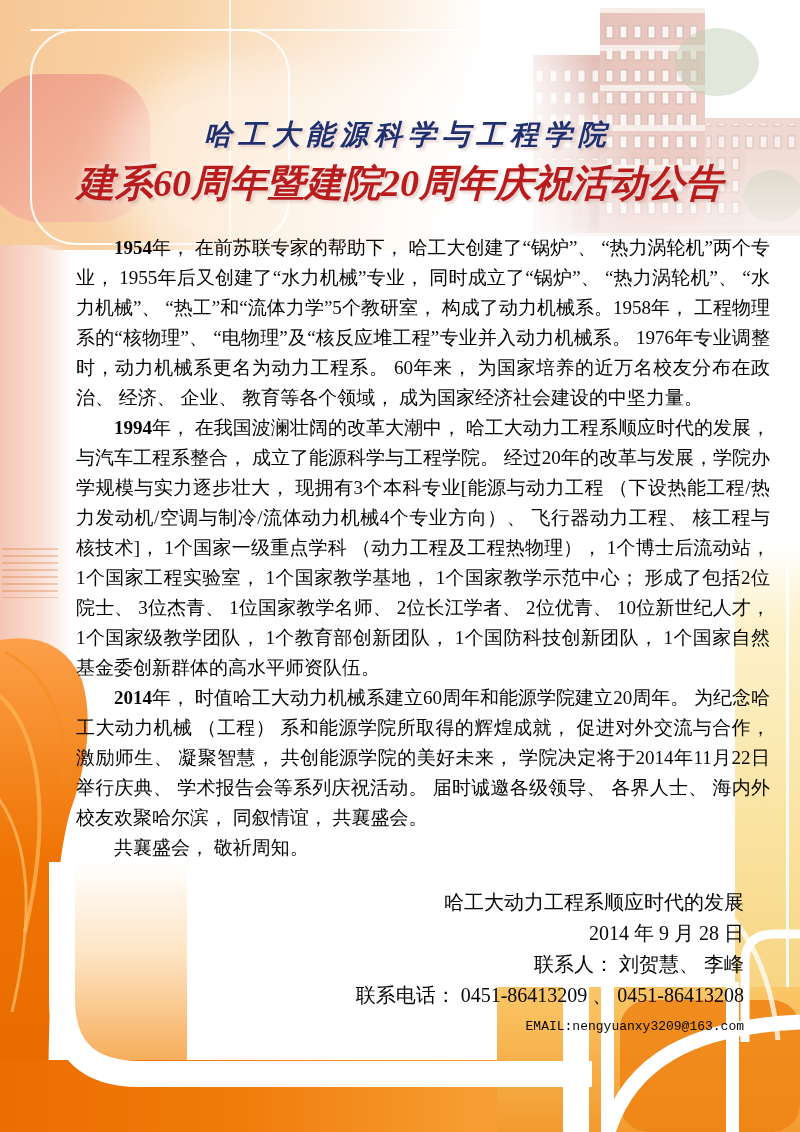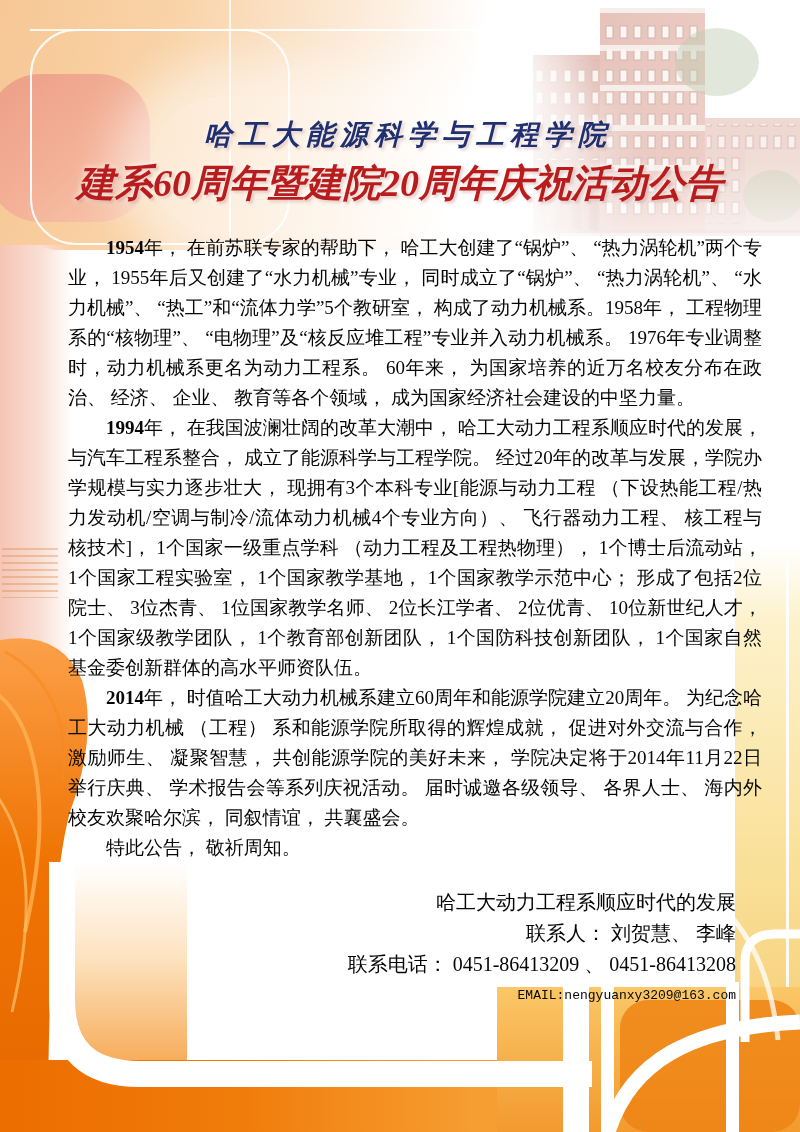--- a/index.html
+++ b/index.html
@@ -41,21 +41,21 @@
 
   
   .bottom-deco{left:0;top:632px;width:800px;height:500px;}
 
   
   .header{left:0;top:116px;width:800px;text-align:center;z-index:10;}
   .school-name{font-size:28px;font-weight:bold;font-style:italic;color:#20306f;letter-spacing:6px;
     text-shadow:0 0 5px rgba(255,255,255,.95),2px 2px 3px rgba(150,60,50,.3);margin-left:16px;}
   .announce-title{margin-top:4px;font-size:38px;font-weight:bold;font-style:italic;color:#b91c1c;
     letter-spacing:0px;text-shadow:0 0 6px rgba(255,255,255,.95),2px 2px 3px rgba(150,60,50,.35);}
-  .content{left:68px;top:233px;width:694px;z-index:10;}
+  .content{left:76px;top:233px;width:694px;z-index:10;}
   .content p{margin:0;font-size:19px;line-height:30px;text-align:justify;text-indent:2em;color:#060606;}
   .content p b{font-weight:bold;}
   .signature{margin-top:24px;text-align:right;padding-right:26px;font-size:20px;line-height:31px;color:#060606;}
   .signature .email{font-family:"Liberation Mono","DejaVu Sans Mono",monospace;font-size:13px;}
 </style>
 </head>
 <body>
 
 <div id="poster">
 
@@ -169,23 +169,24 @@
 
   <div class="abs header">
     <div class="school-name">哈工大能源科学与工程学院</div>
     <div class="announce-title">建系60周年暨建院20周年庆祝活动公告</div>
   </div>
 
   <div class="abs content">
     <p><b>1954</b><span>年， 在前苏联专家的帮助下， 哈工大创建了“锅炉”、 “热力涡轮机”两个专业， 1955年后又创建了“水力机械”专业， 同时成立了“锅炉”、 “热力涡轮机”、 “水力机械”、 “热工”和“流体力学”5个教研室， 构成了动力机械系。1958年， 工程物理系的“核物理”、 “电物理”及“核反应堆工程”专业并入动力机械系。 1976年专业调整时，动力机械系更名为动力工程系。 60年来， 为国家培养的近万名校友分布在政治、 经济、 企业、 教育等各个领域， 成为国家经济社会建设的中坚力量。</span></p>
     <p><b>1994</b><span>年， 在我国波澜壮阔的改革大潮中， 哈工大动力工程系顺应时代的发展， 与汽车工程系整合， 成立了能源科学与工程学院。 经过20年的改革与发展，学院办学规模与实力逐步壮大， 现拥有3个本科专业[能源与动力工程 （下设热能工程/热力发动机/空调与制冷/流体动力机械4个专业方向）、 飞行器动力工程、 核工程与核技术]， 1个国家一级重点学科 （动力工程及工程热物理）， 1个博士后流动站， 1个国家工程实验室， 1个国家教学基地， 1个国家教学示范中心； 形成了包括2位院士、 3位杰青、 1位国家教学名师、 2位长江学者、 2位优青、 10位新世纪人才， 1个国家级教学团队， 1个教育部创新团队， 1个国防科技创新团队， 1个国家自然基金委创新群体的高水平师资队伍。</span></p>
     <p><b>2014</b><span>年， 时值哈工大动力机械系建立60周年和能源学院建立20周年。 为纪念哈工大动力机械 （工程） 系和能源学院所取得的辉煌成就， 促进对外交流与合作， 激励师生、 凝聚智慧， 共创能源学院的美好未来， 学院决定将于2014年11月22日举行庆典、 学术报告会等系列庆祝活动。 届时诚邀各级领导、 各界人士、 海内外校友欢聚哈尔滨， 同叙情谊， 共襄盛会。</span></p>
-    <p>特此公告， 敬祈周知。</p>
+    <p>共襄盛会， 敬祈周知。</p>
 
     <div class="signature">
       <div>哈工大动力工程系顺应时代的发展</div>
+      <div>2014 年 9 月 28 日</div>
       <div>联系人： 刘贺慧、 李峰</div>
       <div>联系电话： 0451-86413209 、 0451-86413208</div>
       <div class="email">EMAIL:nengyuanxy3209@163.com</div>
     </div>
   </div>
 
 </div>
 
 </body></html>

